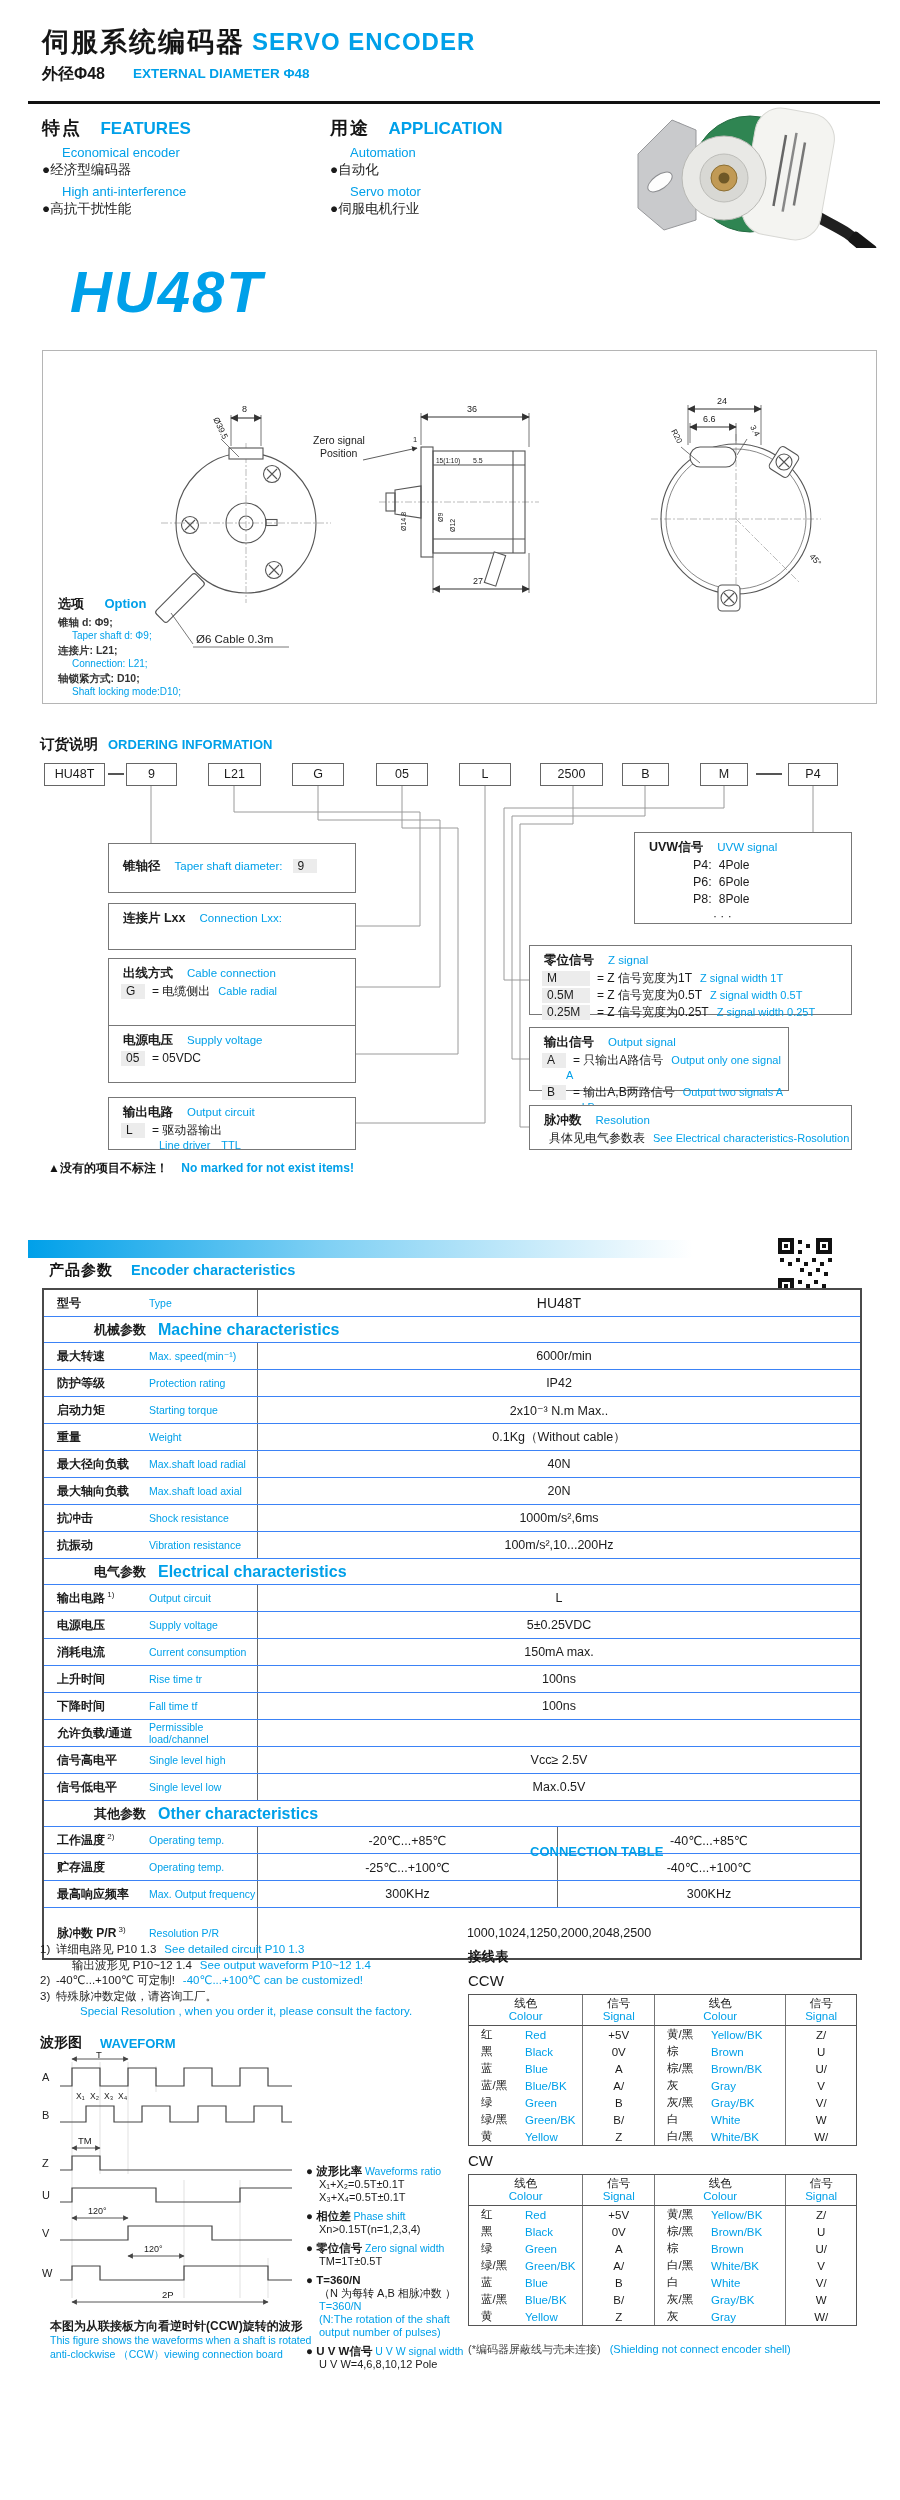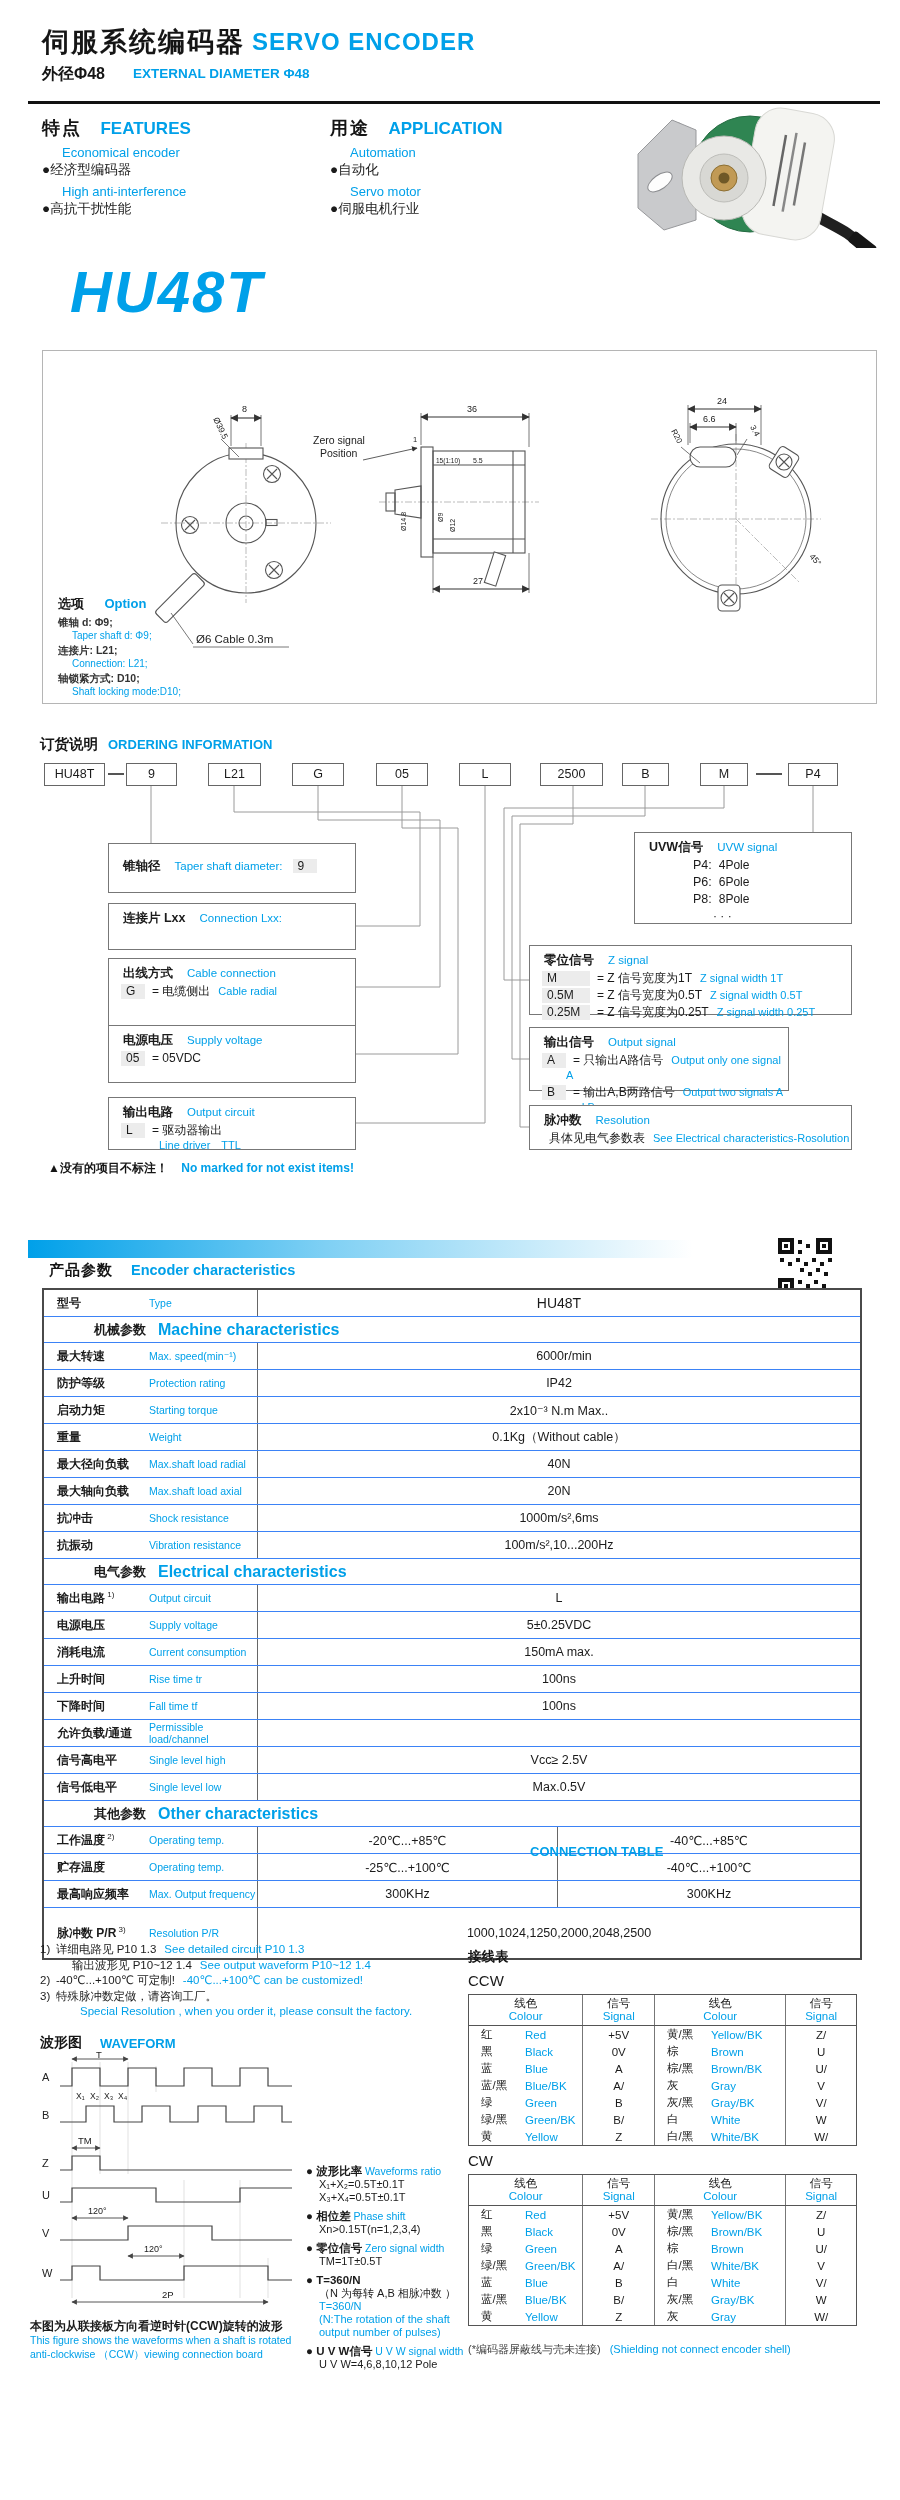--- a/index.html
+++ b/index.html
@@ -80,21 +80,21 @@
   .cw4{width:70px;}
   .c-col{display:flex;align-items:center;padding-left:12px;font-size:11.5px;height:17px;}
   .c-col .cn{width:44px;flex:none;}
   .c-col .en{color:#00a0e9;}
   .c-sig{display:flex;align-items:center;justify-content:center;font-size:11.5px;height:17px;}
   .conn-note{left:468px;top:2342px;font-size:11px;color:#444;}
   .conn-note .en{color:#00a0e9;margin-left:6px;}
   
   .wf-hdr-cn{left:40px;top:2034px;font-size:14px;font-weight:bold;}
   .wf-hdr-en{left:100px;top:2036px;font-size:13px;font-weight:bold;}
-  .wf-caption{left:30px;top:2318px;width:270px;}
+  .wf-caption{left:50px;top:2318px;width:270px;}
   .wf-cap-cn{font-size:12px;font-weight:bold;line-height:16px;}
   .wf-cap-en{font-size:10.5px;color:#00a0e9;line-height:13.5px;}
   .wf-bullets{left:306px;top:2164px;width:164px;}
   .wb-item{margin-bottom:5px;}
   .wb-title{font-size:11.5px;line-height:14px;}
   .wb-title .cn{font-weight:bold;}
   .wb-title .en{color:#00a0e9;font-size:10.5px;}
   .wb-line{font-size:11px;line-height:13px;padding-left:13px;}
   .wb-line.blue{color:#00a0e9;}
   svg text{font-family:"Liberation Sans","DejaVu Sans",sans-serif;}

